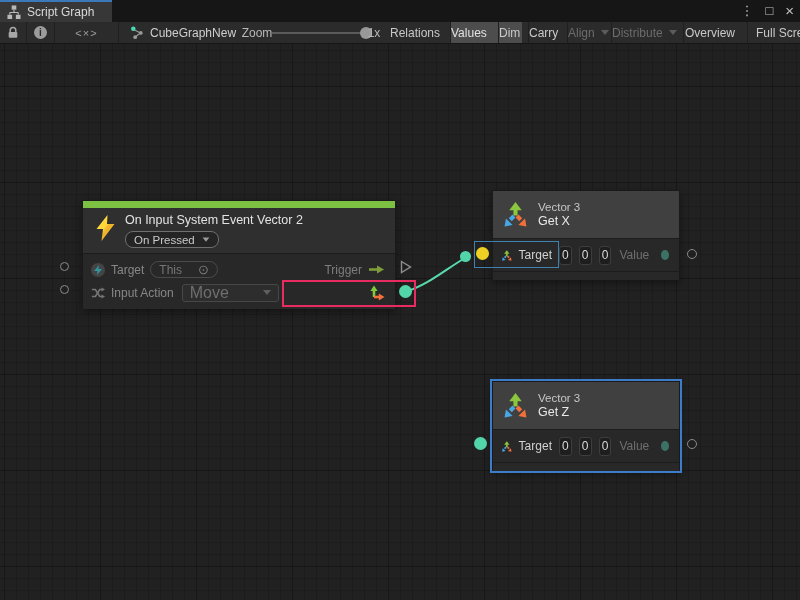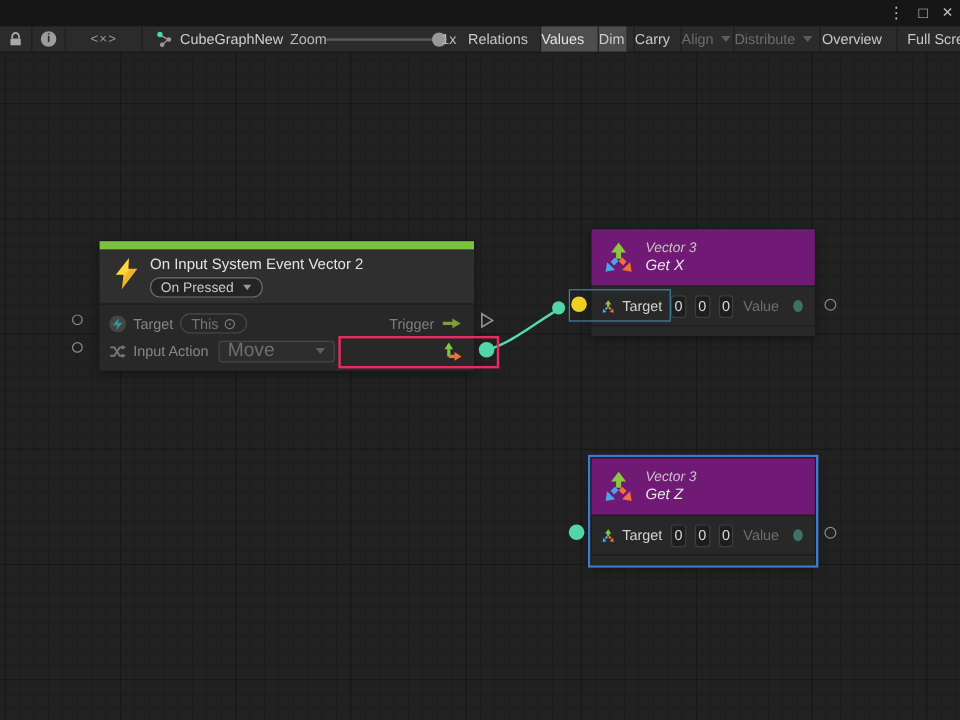--- a/index.html
+++ b/index.html
@@ -53,35 +53,35 @@
   .event-header .bolt { margin-top:2px; }
   .event-header-col { margin-left:9px; }
   .event-title { font-size:12.5px; color:#E3E3E3; line-height:15px; }
   .mode-dropdown { margin-top:3px; height:17px; display:inline-flex; align-items:center; padding:0 8px;
                    background:#242424; border:1px solid #6F6F6F; border-radius:8px;
                    font-size:11.5px; color:#C9C9C9; }
   .mode-dropdown .caret-down { border-top-color:#9A9A9A; margin-left:7px; transform:scale(.85); }
   .event-body { border-top:1px solid #1C1C1C; background:#282828; padding-top:4px; height:56px; }
   .erow { display:flex; align-items:center; height:23px; padding:0 10px 0 8px; gap:6px; font-size:12px; }
   .dim-label { color:#878787; }
-  .chip { display:inline-flex; align-items:center; gap:4px; height:17px; padding:4px 8px;
+  .chip { display:inline-flex; align-items:center; gap:16px; height:17px; padding:4px 8px;
           border:1px solid #4A4A4A; border-radius:9px; color:#757575; font-size:12px; }
   .chip .target-sym { font-size:13px; color:#7C7C7C; }
   .mini-dropdown { width:97px; height:18px; display:inline-flex; align-items:center; justify-content:space-between;
                    padding:0 7px; background:#2D2D2D; border:1px solid #474747; border-radius:3px;
                    color:#6F6F6F; font-size:16px; margin-left:2px; }
   .mini-dropdown .caret-down { border-top-color:#5F5F5F; margin-left:0; }
   .spacer { flex:1; }
   .out-label { color:#7E7E7E; }
   .bright-label { color:#E4E4E4; }
 
   
   .get-node { left:492px; top:146px; width:188px; height:90px; }
   .get-node.z { top:337px; }
-  .get-header { height:47px; display:flex; align-items:center; gap:9px; padding-left:9px; background:#701a75;font-style:italic; }
+  .get-header { height:47px; display:flex; align-items:center; gap:9px; padding-left:9px; background:#404040; }
   .get-cat { font-size:11.5px; color:#C6C6C6; line-height:14px; }
   .get-title { font-size:12.5px; color:#E9E9E9; line-height:15px; }
   .get-row { border-top:1px solid #1C1C1C; height:33px; display:flex; align-items:center; padding:0 10px 0 8px; gap:4px; font-size:12px; }
   .get-row .tlabel { color:#D2D2D2; margin-left:2px; }
   .valbox { width:16px; height:19px; margin-left:3px; background:#1E1E1E; border:1px solid #3D3D3D;
             border-radius:3px; color:#D8D8D8; font-size:12px; text-align:center; line-height:17px; }
   .valbox:first-of-type { margin-left:8px; }
   .value-label { color:#6F6F6F; margin-right:8px; }
   .get-footer { border-top:1px solid #1C1C1C; height:9px; background:#282828; }
   .dot { border-radius:50%; display:inline-block; }
@@ -98,20 +98,29 @@
   .wires { position:absolute; left:0; top:0; z-index:4; pointer-events:none; }
   .wire { stroke:var(--wire-teal); stroke-width:2; fill:none; }
   .hl-box { position:absolute; z-index:6; pointer-events:none; }
   .hl-red  { left:282px; top:236px; width:134px; height:27px; border:2px solid var(--highlight-red); }
   .hl-blue { left:474px; top:197px; width:85px; height:27px; border:1.5px solid var(--highlight-blue); }
 </style>
 </head>
 <body>
 
 <div class="tabbar">
+  <div class="tab">
+    <svg width="14" height="14" viewBox="0 0 15 15">
+      <rect x="5" y="0.5" width="5" height="4.5" fill="#B8B8B8"></rect>
+      <path d="M7.5 5 V8 M3 8 H12 M3 8 V10.5 M12 8 V10.5" stroke="#B8B8B8" stroke-width="1.2" fill="none"></path>
+      <rect x="0.5" y="10.5" width="5" height="4.5" fill="#B8B8B8"></rect>
+      <rect x="9.5" y="10.5" width="5" height="4.5" fill="#B8B8B8"></rect>
+    </svg>
+    <span>Script Graph</span>
+  </div>
   <div class="win-controls">
     <span>⋮</span>
     <span>□</span>
     <span style="font-size:15px;">×</span>
   </div>
 </div>
 
 <div class="toolbar">
   <div class="tb-abs" style="left:0;width:26px;">
     <svg width="12" height="13" viewBox="0 0 12 13">

